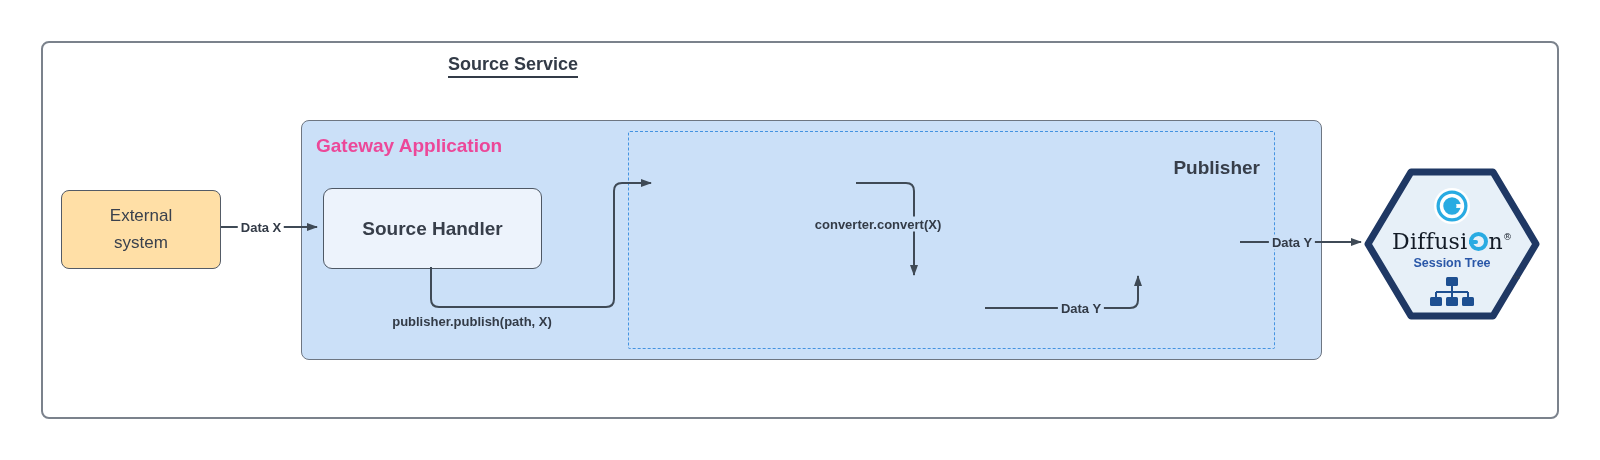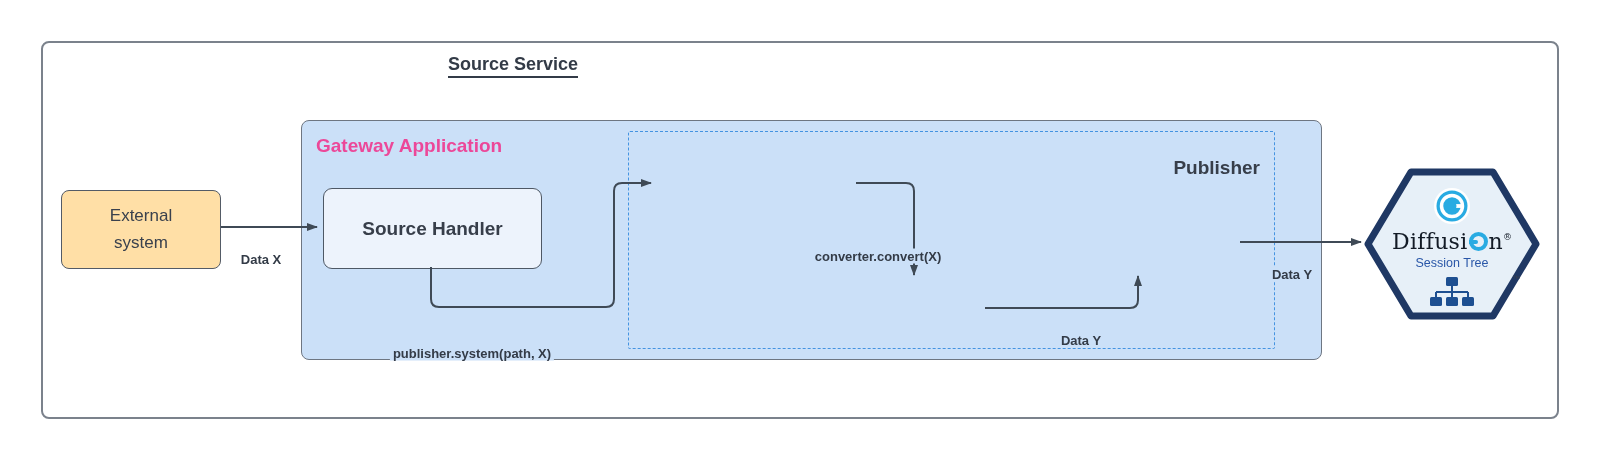--- a/index.html
+++ b/index.html
@@ -43,21 +43,21 @@
     font-size:17px;font-weight:normal;color:#3A414D;line-height:1.55;z-index:3;
   }
   .external .lbl{width:120px;}
   .src-handler{left:323px;top:188px;width:217px;height:79px;text-align:right;}
   .publisher{left:656px;top:154px;width:200px;height:58px;}
   .payload{left:700px;top:279px;width:285px;height:61px;}
   .updater{left:1040px;top:213px;width:200px;height:58px;}
   .edges{position:absolute;left:0;top:0;width:1600px;height:460px;z-index:5;pointer-events:none;}
   .edge-label{
     position:absolute;transform:translate(-50%,-50%);white-space:nowrap;
-    font-size:13px;font-weight:bold;color:#333B47;padding:0 3px;z-index:6;margin-top:32px;
+    font-size:13px;font-weight:bold;color:#333B47;padding:0 3px;z-index:6;
   }
   .bg-white{background:#ffffff;}
   .bg-gw{background:#CBE0F8;}
   
   .hex-wrap{position:absolute;left:1356px;top:160px;width:192px;height:168px;z-index:4;}
   .hex-svg{position:absolute;left:0;top:0;}
   .hex-logo{position:absolute;left:77px;top:27px;}
   .brand{
     position:absolute;left:0;top:69px;width:192px;text-align:center;
     font-family:"DejaVu Serif","Liberation Serif",serif;font-size:22px;color:#131B26;letter-spacing:0.3px;
@@ -66,21 +66,21 @@
   .o-glyph{
     display:inline-block;width:11px;height:11px;border-radius:50%;
     border:4px solid #29ABE2;position:relative;vertical-align:-2px;margin:0 1px;
   }
   .o-glyph::after{
     content:"";position:absolute;left:-4px;top:50%;transform:translateY(-50%);
     width:9px;height:4px;background:#29ABE2;border-radius:0 2px 2px 0;
   }
   .session-tree{
     position:absolute;left:0;top:96px;width:192px;text-align:center;
-    font-size:12.5px;font-weight:normal;color:#2A57A8;
+    font-size:12.5px;font-weight:bold;color:#2A57A8;
   }
   .tree-icon{position:absolute;left:74px;top:117px;}
   .hex-tm{position:absolute;left:156px;top:114px;font-size:8px;color:#3A414D;}
 </style>
 </head>
 <body>
 
 <div class="canvas">
 
   <div class="outer-frame"></div>
@@ -112,21 +112,21 @@
     <g stroke="#3F4A56" stroke-width="2" fill="none">
       <path d="M221 227 H317" marker-end="url(#arrow)"></path>
       <path d="M431 267 V299 Q431 307 439 307 H606 Q614 307 614 299 V191 Q614 183 622 183 H651" marker-end="url(#arrow)"></path>
       <path d="M856 183 H906 Q914 183 914 191 V275" marker-end="url(#arrow)"></path>
       <path d="M985 308 H1130 Q1138 308 1138 300 V276" marker-end="url(#arrow)"></path>
       <path d="M1240 242 H1361" marker-end="url(#arrow)"></path>
     </g>
   </svg>
 
   <div class="edge-label bg-white" style="left:261px;top:227px;">Data X</div>
-  <div class="edge-label bg-gw" style="left:472px;top:321px;">publisher.system(path, X)</div>
+  <div class="edge-label bg-gw" style="left:472px;top:321px;">publisher.publish(path, X)</div>
   <div class="edge-label bg-gw" style="left:878px;top:224px;">converter.convert(X)</div>
   <div class="edge-label bg-gw" style="left:1081px;top:308px;">Data Y</div>
   <div class="edge-label bg-gw" style="left:1292px;top:242px;">Data Y</div>
 
   <div class="hex-wrap">
     <svg class="hex-svg" width="192" height="168">
       <polygon points="12,84 55,12 137,12 180,84 137,156 55,156" fill="#E7F0F8" stroke="#1F3864" stroke-width="7" stroke-linejoin="round"></polygon>
     </svg>
     <svg class="hex-logo" width="38" height="38" viewBox="-19 -19 38 38">
       <circle r="18" fill="#ffffff"></circle>

